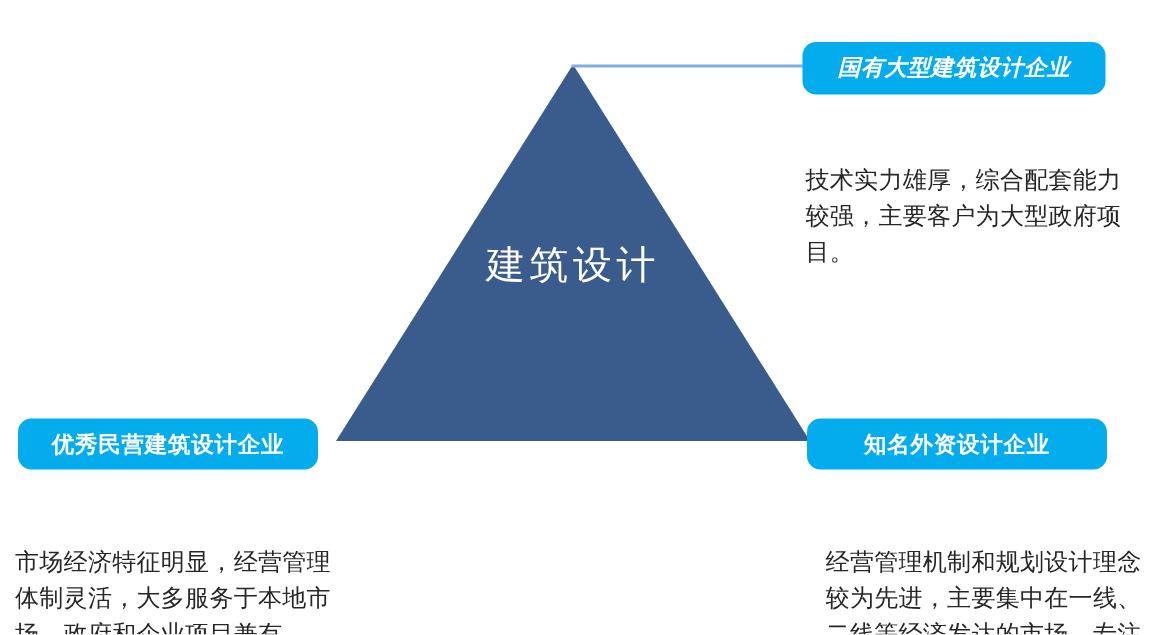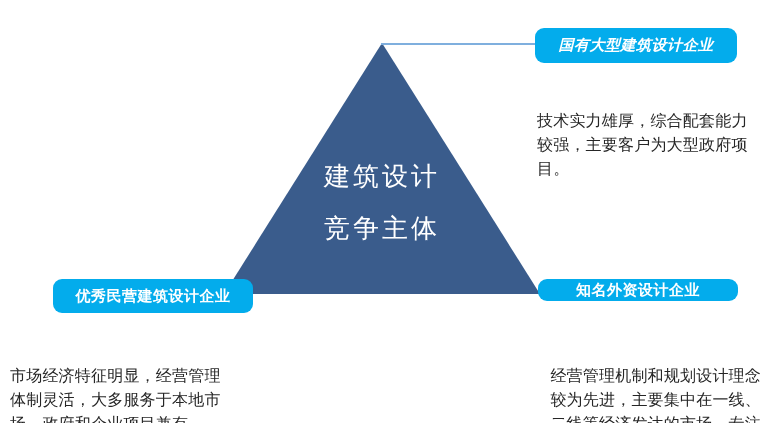--- a/index.html
+++ b/index.html
@@ -81,21 +81,21 @@
   #badge-bottom-left {
     left: 12px;
     top: 279px;
     width: 200px;
     height: 34px;
   }
   #badge-bottom-right {
     left: 538px;
     top: 279px;
     width: 200px;
-    height: 22px;
+    height: 34px;
   }
 
   
   .desc {
     position: absolute;
     color: #262626;
     font-size: 16px;
     line-height: 24px;
     letter-spacing: 0.2px;
     margin-top: 40px;
@@ -123,27 +123,26 @@
 <div id="canvas">
 
   <div class="triangle-wrap">
     <svg viewBox="0 0 316 251" xmlns="http://www.w3.org/2000/svg" aria-hidden="true">
       <polygon points="158,0 316,251 0,251" fill="#3A5C8C"></polygon>
     </svg>
   </div>
 
   <div class="triangle-text">
     <span class="tline">建筑设计</span>
-    <span class="tline">竞争主体</span>
   </div>
 
   <div class="connector" style="background: rgb(127, 175, 222);"></div>
 
   <div class="badge" id="badge-top-right" style="background: rgb(3, 172, 236);">国有大型建筑设计企业</div>
   <div class="desc" id="desc-top-right">技术实力雄厚，综合配套能力较强，主要客户为大型政府项目。</div>
 
-  <div class="badge" id="badge-bottom-left" style="background: rgb(3, 172, 236); margin-left: 41px;">优秀民营建筑设计企业</div>
+  <div class="badge" id="badge-bottom-left" style="background: rgb(3, 172, 236);">优秀民营建筑设计企业</div>
   <div class="desc" id="desc-bottom-left">市场经济特征明显，经营管理体制灵活，大多服务于本地市场，政府和企业项目兼有。</div>
 
   <div class="badge" id="badge-bottom-right" style="background: rgb(3, 172, 236);">知名外资设计企业</div>
   <div class="desc" id="desc-bottom-right">经营管理机制和规划设计理念较为先进，主要集中在一线、二线等经济发达的市场，专注于较高端的规划设计项目。</div>
 
 </div>
 
 </body></html>

